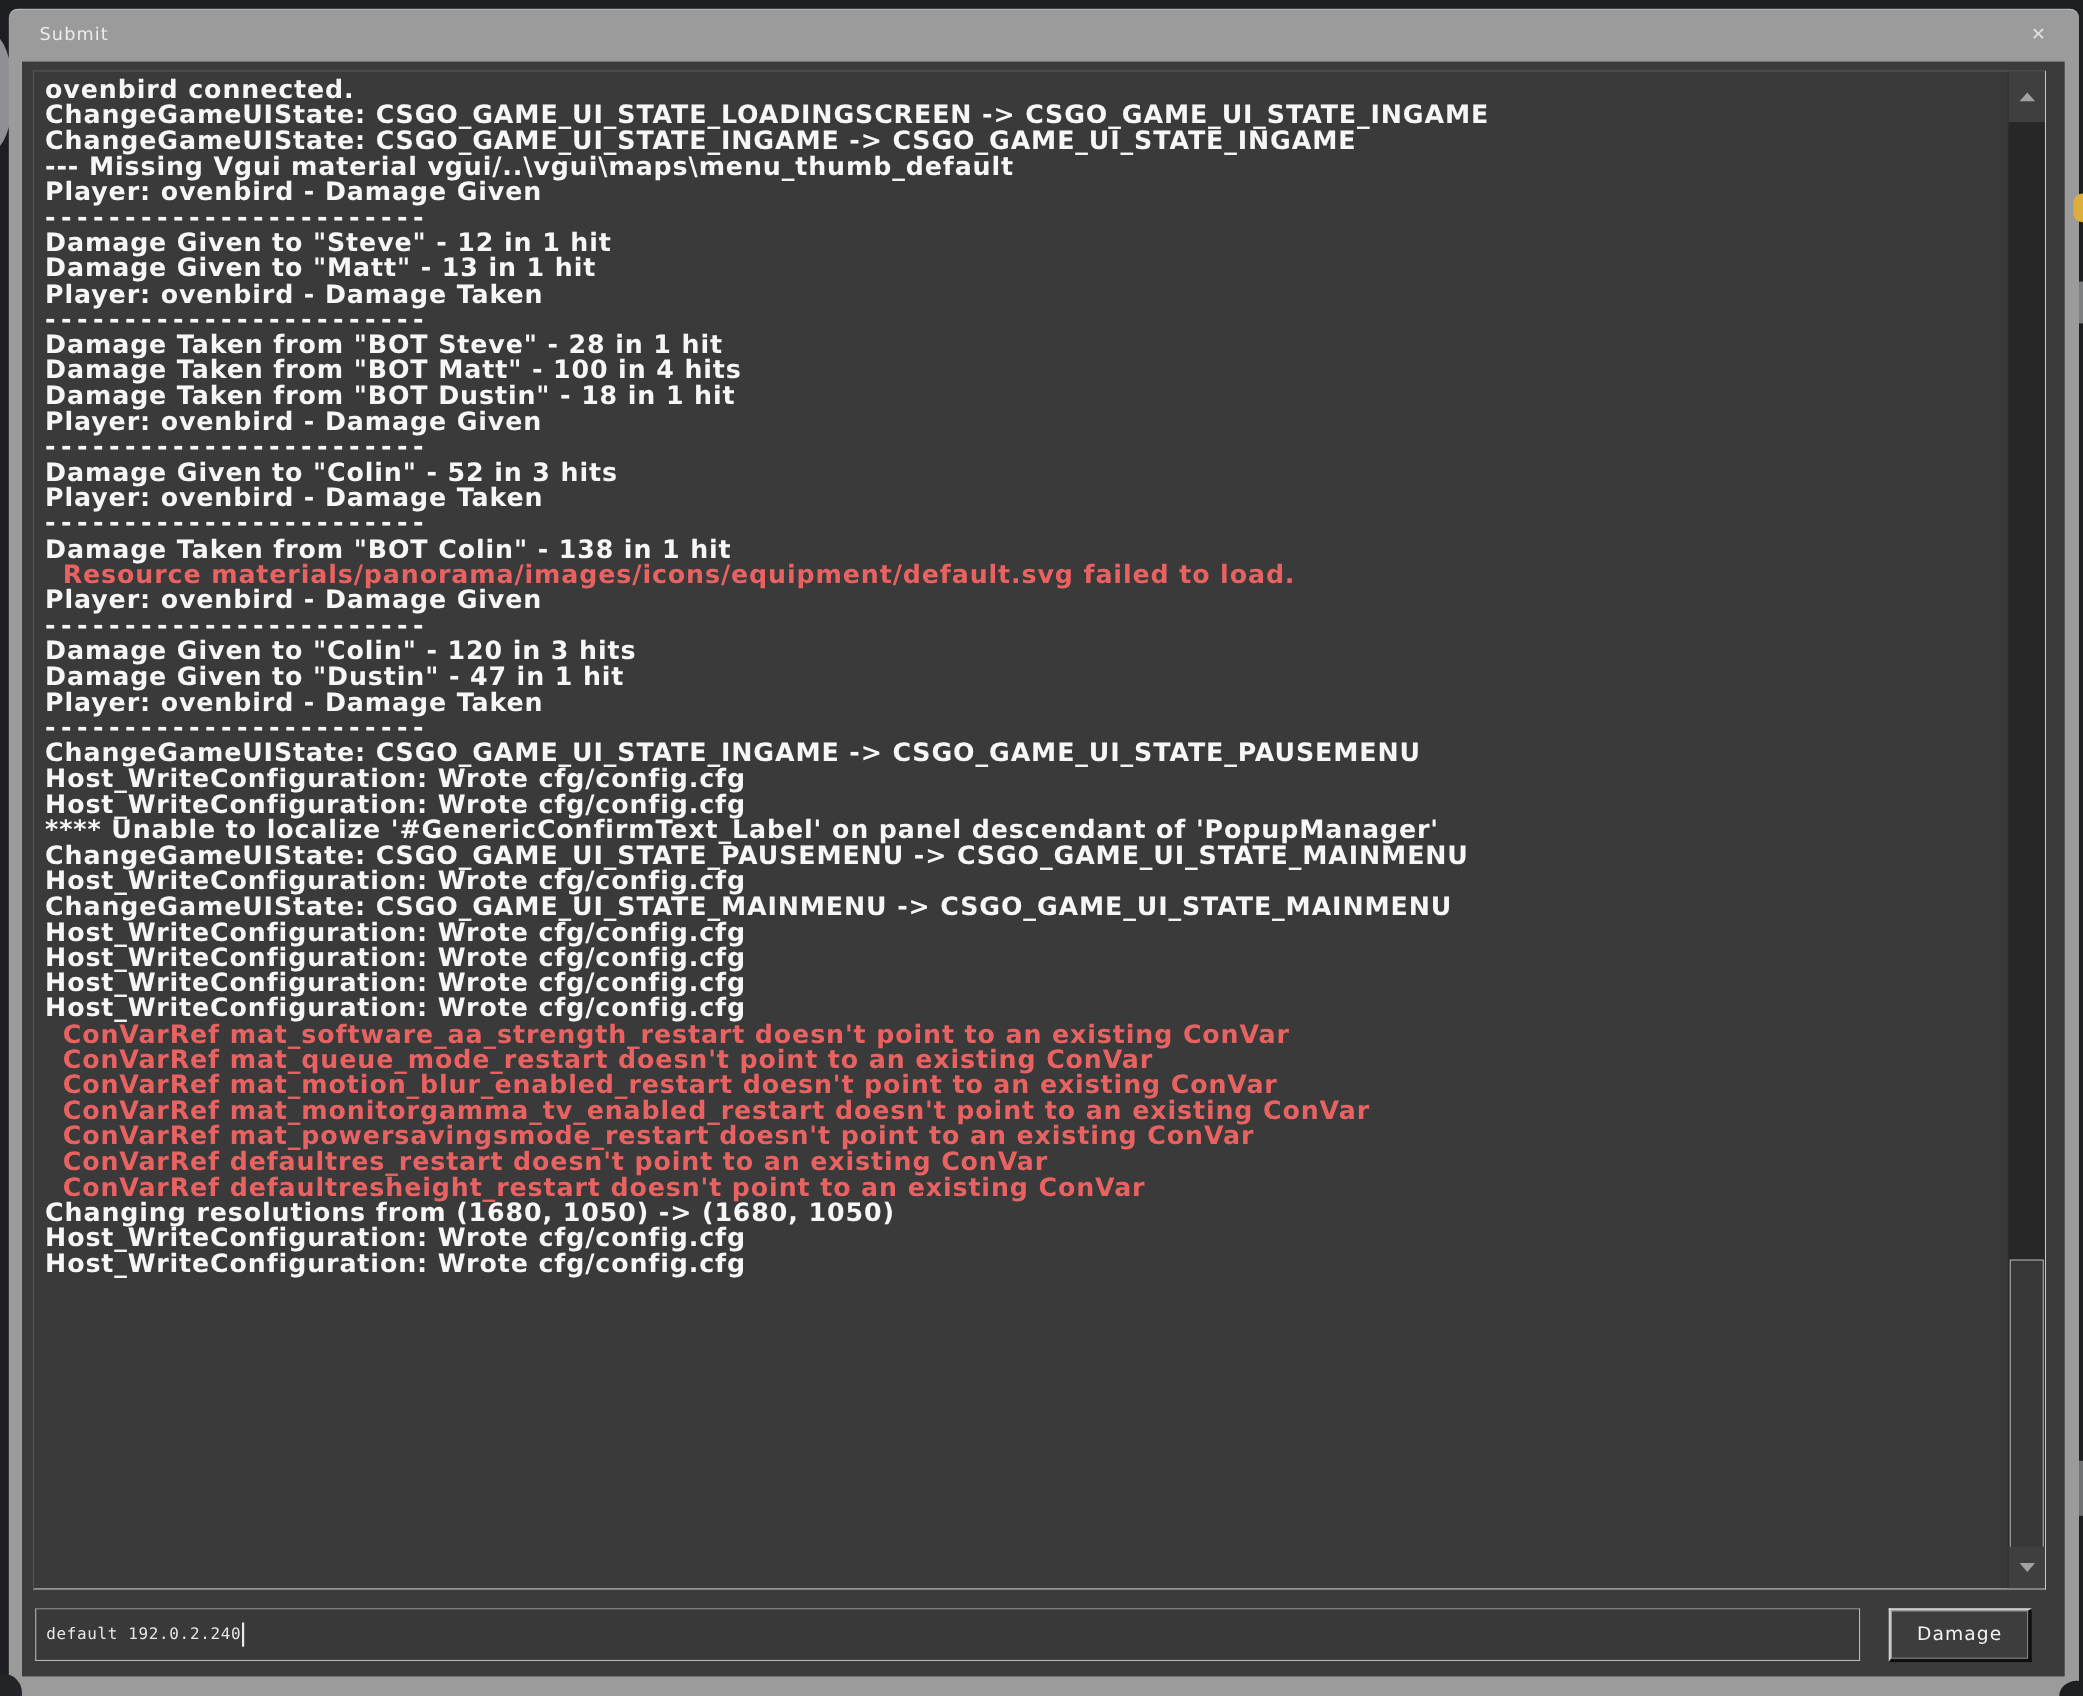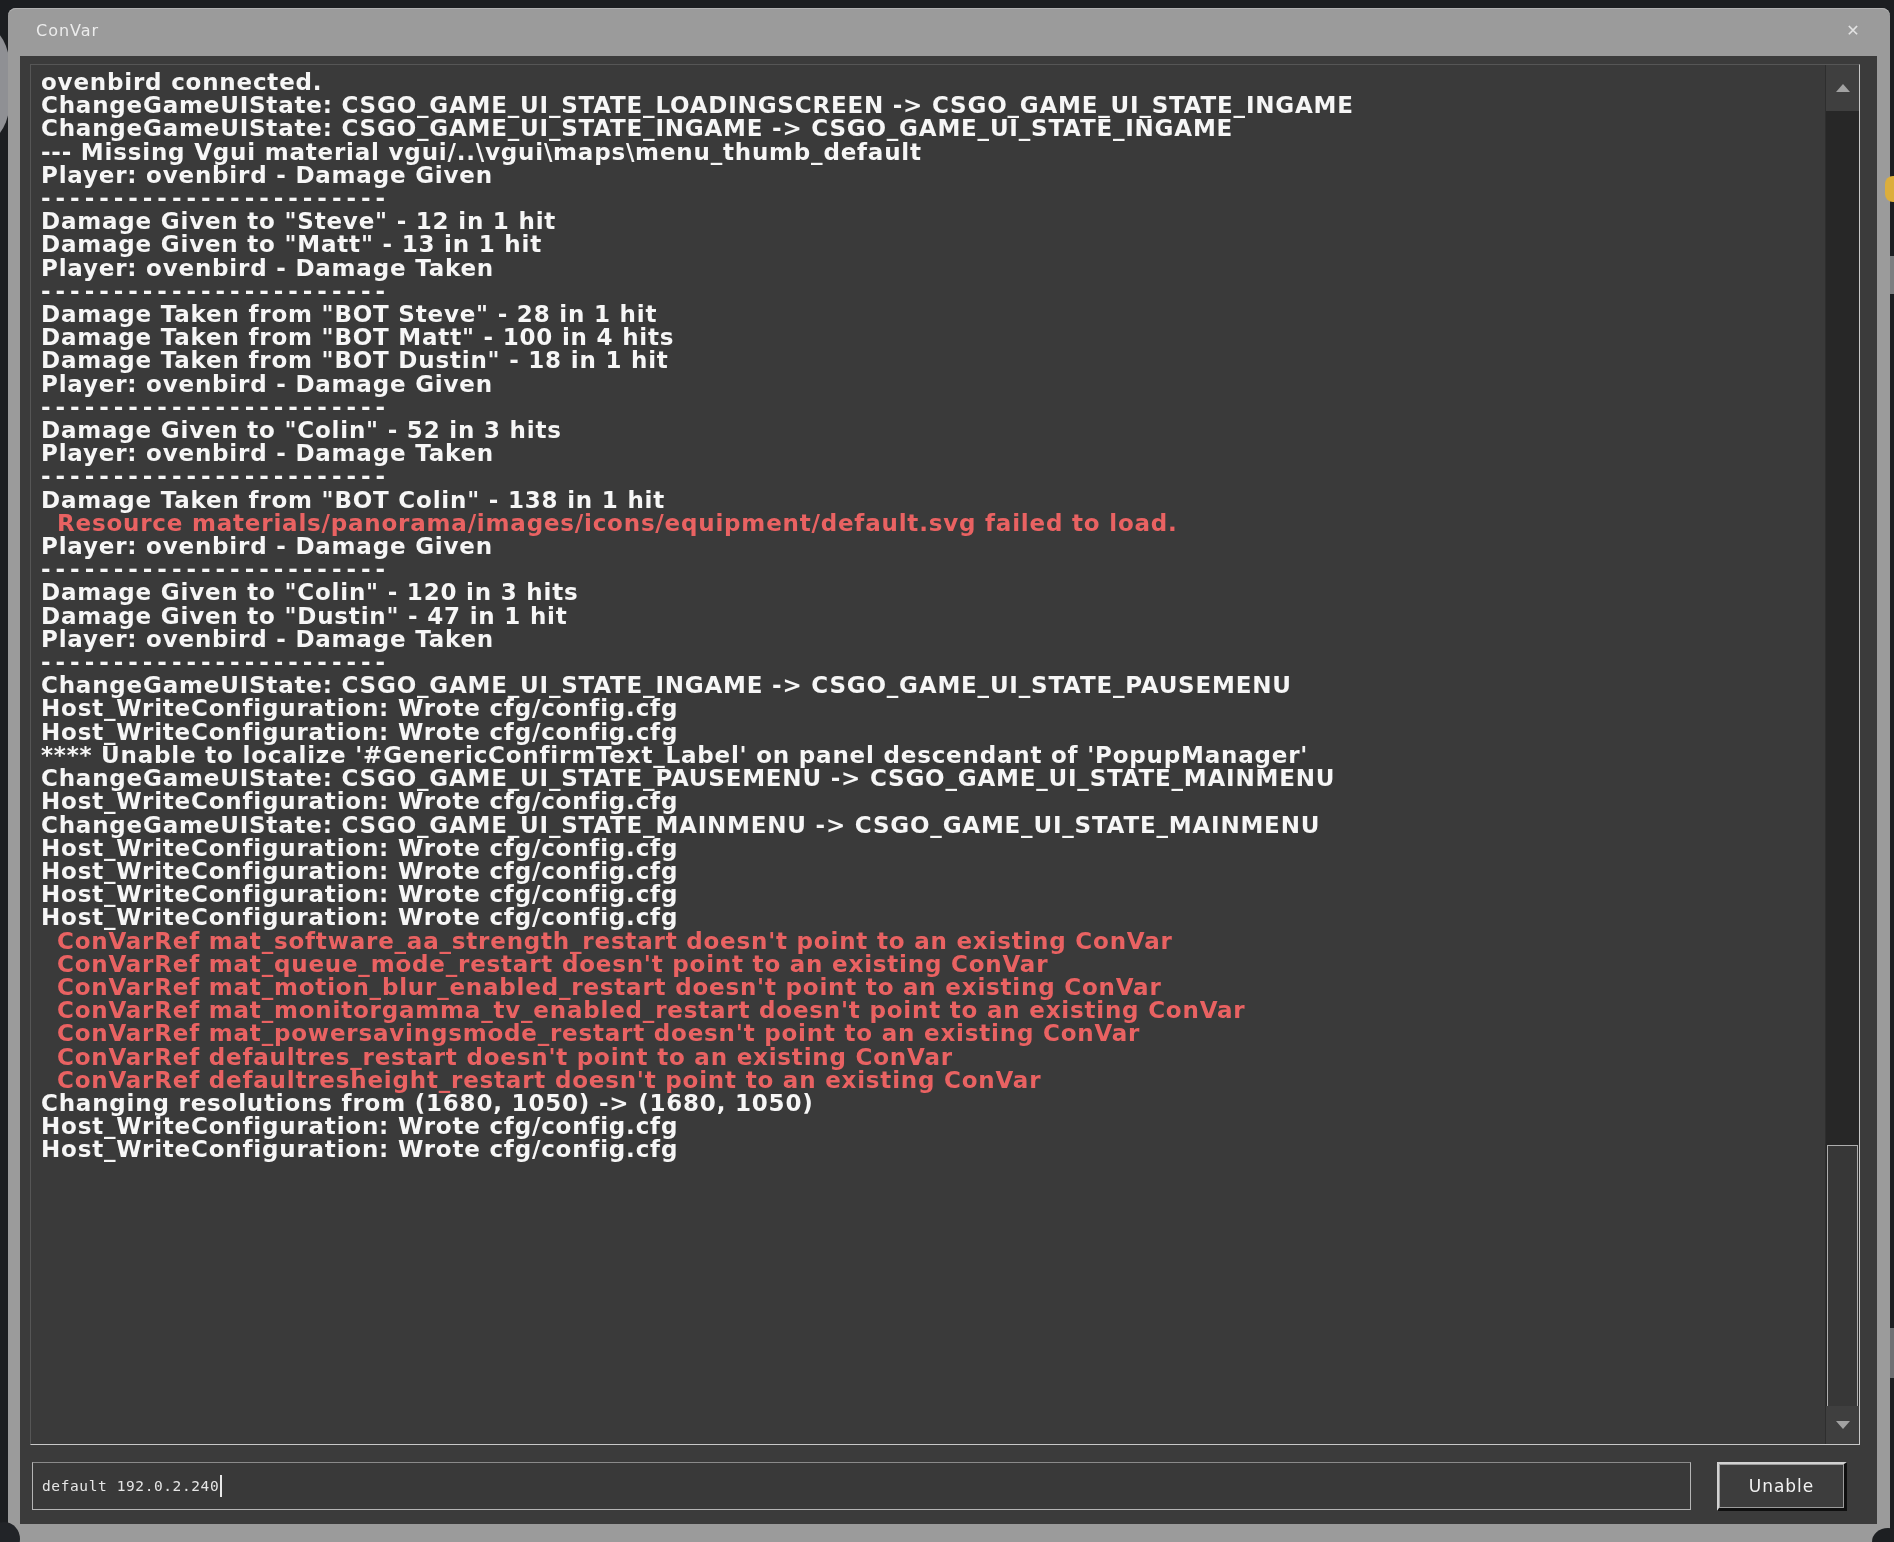--- a/index.html
+++ b/index.html
@@ -104,21 +104,21 @@
 </style>
 </head>
 <body>
 
 <div class="bg-arc"></div>
 <div class="bg-smudge"></div>
 <div class="bg-smudge2"></div>
 
 <div class="window">
   <div class="titlebar">
-    <span class="title">ConVar</span>
+    <span class="title">Submit</span>
     <span class="close">✕</span>
   </div>
 
   <div class="body">
 
     <div class="output-box">
       <div class="lines"><div class="line">ovenbird connected.</div><div class="line">ChangeGameUIState: CSGO_GAME_UI_STATE_LOADINGSCREEN -&gt; CSGO_GAME_UI_STATE_INGAME</div><div class="line">ChangeGameUIState: CSGO_GAME_UI_STATE_INGAME -&gt; CSGO_GAME_UI_STATE_INGAME</div><div class="line">--- Missing Vgui material vgui/..\vgui\maps\menu_thumb_default</div><div class="line">Player: ovenbird - Damage Given</div><div class="line dashes">------------------------</div><div class="line">Damage Given to "Steve" - 12 in 1 hit</div><div class="line">Damage Given to "Matt" - 13 in 1 hit</div><div class="line">Player: ovenbird - Damage Taken</div><div class="line dashes">------------------------</div><div class="line">Damage Taken from "BOT Steve" - 28 in 1 hit</div><div class="line">Damage Taken from "BOT Matt" - 100 in 4 hits</div><div class="line">Damage Taken from "BOT Dustin" - 18 in 1 hit</div><div class="line">Player: ovenbird - Damage Given</div><div class="line dashes">------------------------</div><div class="line">Damage Given to "Colin" - 52 in 3 hits</div><div class="line">Player: ovenbird - Damage Taken</div><div class="line dashes">------------------------</div><div class="line">Damage Taken from "BOT Colin" - 138 in 1 hit</div><div class="line err">Resource materials/panorama/images/icons/equipment/default.svg failed to load.</div><div class="line">Player: ovenbird - Damage Given</div><div class="line dashes">------------------------</div><div class="line">Damage Given to "Colin" - 120 in 3 hits</div><div class="line">Damage Given to "Dustin" - 47 in 1 hit</div><div class="line">Player: ovenbird - Damage Taken</div><div class="line dashes">------------------------</div><div class="line">ChangeGameUIState: CSGO_GAME_UI_STATE_INGAME -&gt; CSGO_GAME_UI_STATE_PAUSEMENU</div><div class="line">Host_WriteConfiguration: Wrote cfg/config.cfg</div><div class="line">Host_WriteConfiguration: Wrote cfg/config.cfg</div><div class="line">**** Unable to localize '#GenericConfirmText_Label' on panel descendant of 'PopupManager'</div><div class="line">ChangeGameUIState: CSGO_GAME_UI_STATE_PAUSEMENU -&gt; CSGO_GAME_UI_STATE_MAINMENU</div><div class="line">Host_WriteConfiguration: Wrote cfg/config.cfg</div><div class="line">ChangeGameUIState: CSGO_GAME_UI_STATE_MAINMENU -&gt; CSGO_GAME_UI_STATE_MAINMENU</div><div class="line">Host_WriteConfiguration: Wrote cfg/config.cfg</div><div class="line">Host_WriteConfiguration: Wrote cfg/config.cfg</div><div class="line">Host_WriteConfiguration: Wrote cfg/config.cfg</div><div class="line">Host_WriteConfiguration: Wrote cfg/config.cfg</div><div class="line err">ConVarRef mat_software_aa_strength_restart doesn't point to an existing ConVar</div><div class="line err">ConVarRef mat_queue_mode_restart doesn't point to an existing ConVar</div><div class="line err">ConVarRef mat_motion_blur_enabled_restart doesn't point to an existing ConVar</div><div class="line err">ConVarRef mat_monitorgamma_tv_enabled_restart doesn't point to an existing ConVar</div><div class="line err">ConVarRef mat_powersavingsmode_restart doesn't point to an existing ConVar</div><div class="line err">ConVarRef defaultres_restart doesn't point to an existing ConVar</div><div class="line err">ConVarRef defaultresheight_restart doesn't point to an existing ConVar</div><div class="line">Changing resolutions from (1680, 1050) -&gt; (1680, 1050)</div><div class="line">Host_WriteConfiguration: Wrote cfg/config.cfg</div><div class="line">Host_WriteConfiguration: Wrote cfg/config.cfg</div></div>
 
       <div class="scrollbar">
         <div class="sb-btn up">
@@ -132,21 +132,21 @@
         </div>
       </div>
     </div>
 
     <div class="cmd-input">
       <span class="cmd-text">default 192.0.2.240</span>
         <span class="caret"></span>
     </div>
 
     <button class="submit">
-      <span>Unable</span>
+      <span>Damage</span>
     </button>
 
   </div>
 </div>
 
 <div class="blob-dark-bl"></div>
 <div class="blob-dark-br"></div>
 <div class="blob-yellow"></div>
 
 </body></html>

